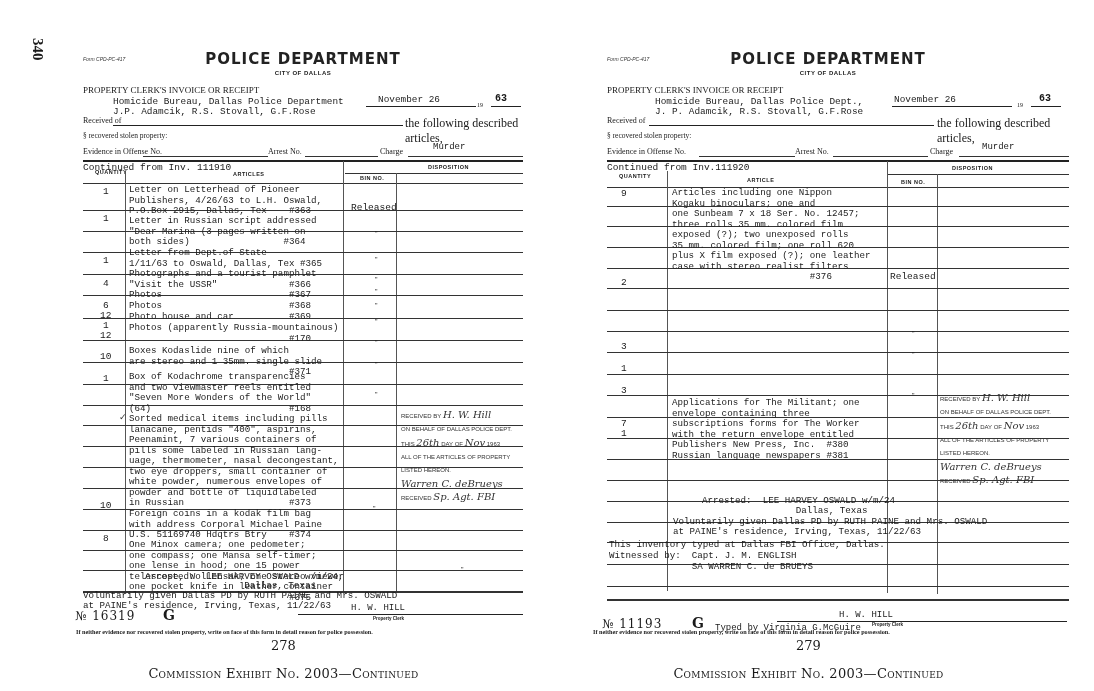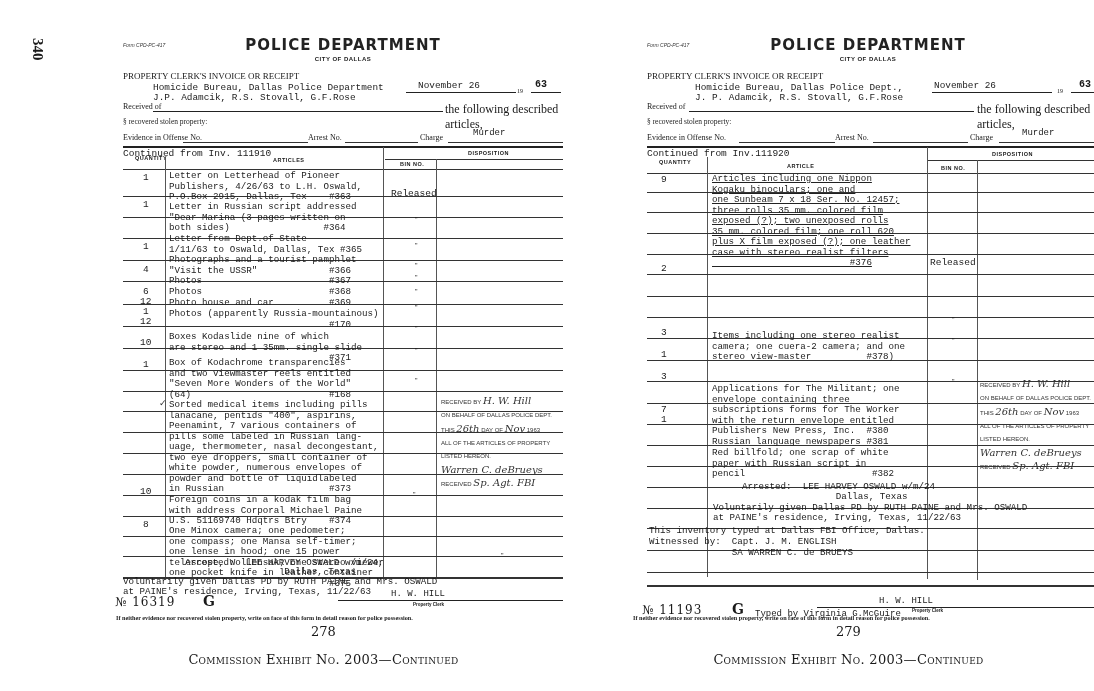--- a/index.html
+++ b/index.html
@@ -1,19 +1,19 @@
 <!DOCTYPE html>
 <html><head>
 <meta charset="utf-8">
 <style>
   * { box-sizing: border-box; margin: 0; padding: 0; }
   html, body { width: 1094px; height: 691px; background: #ffffff; overflow: hidden; }
   body { position: relative; font-family: "Liberation Serif", serif; color: #1a1a1a; }
   .side-num { position: absolute; left: 30px; top: 38px; font-size: 15px; font-weight: bold; transform: rotate(90deg); transform-origin: left top; left: 46px; }
-  .page { position: absolute; top: 4px; width: 547px; height: 639px; margin-left: 40px; }
+  .page { position: absolute; top: 18px; width: 547px; height: 639px; }
   .page.left { left: 0; }
   .page.right { left: 547px; }
   .form { position: absolute; top: 30px; left: 83px; width: 440px; height: 560px; }
   .page.right .form { left: 60px; width: 462px; }
   .form-code { position: absolute; top: 8px; left: 0; font-size: 5px; font-style: italic; color: #333; font-family: "Liberation Sans", sans-serif; }
   .dept-title { position: absolute; top: 2px; left: 0; right: 0; text-align: center; font-family: "DejaVu Sans", sans-serif; font-size: 15px; letter-spacing: 1px; font-weight: bold; color: #222; }
   .city { position: absolute; top: 22px; left: 0; right: 0; text-align: center; font-size: 6px; font-weight: bold; font-family: "Liberation Sans", sans-serif; letter-spacing: 0.5px; }
   .rcpt-title { position: absolute; top: 37px; left: 0; font-size: 9px; font-family: "Liberation Serif", serif; }
   .typed { font-family: "Liberation Mono", monospace; font-size: 9.4px; color: #222; white-space: pre; }
   .lbl { font-family: "Liberation Serif", serif; font-size: 8px; }
@@ -280,41 +280,35 @@
     <div class="hline" style="top:551px;border-top-width:2px;"></div>
 
     <div class="qty" style="top:140px;left:14px;">9</div>
     <div class="qty" style="top:229px;left:14px;">2</div>
     <div class="qty" style="top:293px;left:14px;">3</div>
     <div class="qty" style="top:315px;left:14px;">1</div>
     <div class="qty" style="top:337px;left:14px;">3</div>
     <div class="qty" style="top:370px;left:14px;">7</div>
     <div class="qty" style="top:380px;left:14px;">1</div>
 
-    <div class="art" style="top:140px;left:65px;text-decoration:underline;">Articles including one Nippon
+    <div class="art" style="top:140px;left:65px;">Articles including one Nippon
 Kogaku binoculars; one and
 one Sunbeam 7 x 18 Ser. No. 12457;
 three rolls 35 mm. colored film
 exposed (?); two unexposed rolls
 35 mm. colored film; one roll 620
 plus X film exposed (?); one leather
 case with stereo realist filters
                          #376</div>
-    <div class="art" style="top:297px;left:65px;">Items including one stereo realist
-camera; one cuera-2 camera; and one
-stereo view-master          #378)</div>
     <div class="art" style="top:350px;left:65px;">Applications for The Militant; one
 envelope containing three
 subscriptions forms for The Worker
 with the return envelope entitled
 Publishers New Press, Inc.  #380</div>
     <div class="art" style="top:403px;left:65px;">Russian language newspapers #381</div>
-    <div class="art" style="top:414px;left:65px;">Red billfold; one scrap of white
-paper with Russian script in
-pencil                       #382</div>
 
     <div class="disp" style="top:223px;left:283px;">Released</div>
     <div class="ditto" style="top:282px;left:305px;">"</div>
     <div class="ditto" style="top:303px;left:305px;">"</div>
     <div class="ditto" style="top:344px;left:305px;">"</div>
 
     <div class="stamp" style="top:343px;left:333px;width:130px;">
       <div><span>RECEIVED BY</span> <span class="hw">H. W. Hill</span></div>
       <div>ON BEHALF OF DALLAS POLICE DEPT.</div>
       <div><span>THIS</span> <span class="hw">26th</span> <span>DAY OF</span> <span class="hw">Nov</span> <span>1963</span></div>

